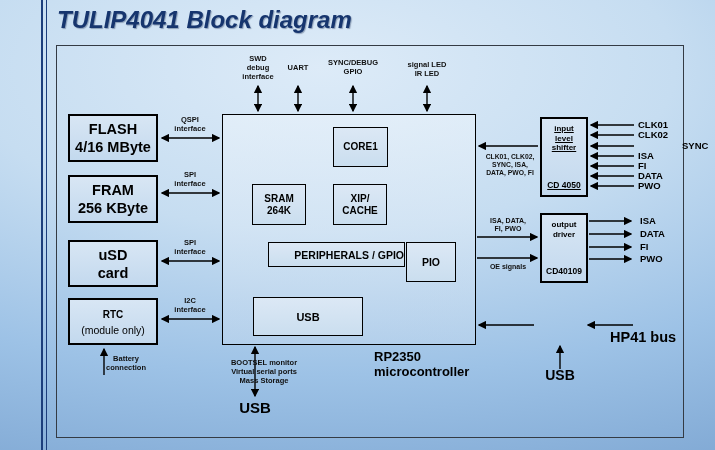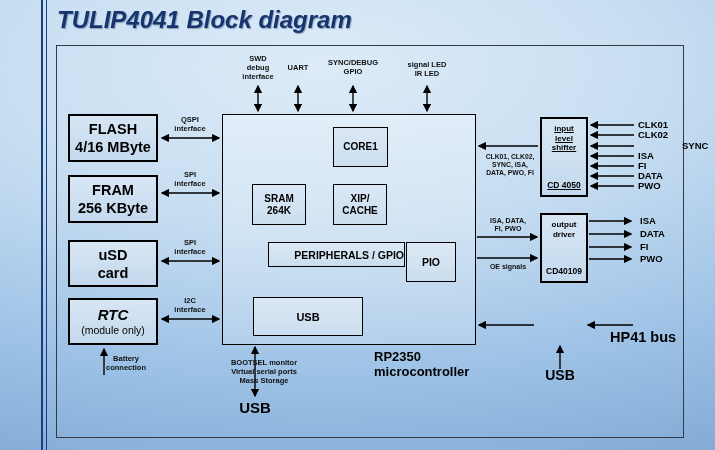--- a/index.html
+++ b/index.html
@@ -90,21 +90,21 @@
   </div>
   <div class="block" style="left:68px;top:175px;width:90px;height:48px;">
     <span class="b1">FRAM</span>
     <span class="b1">256 KByte</span>
   </div>
   <div class="block" style="left:68px;top:240px;width:90px;height:47px;">
     <span class="b1">uSD</span>
     <span class="b1">card</span>
   </div>
   <div class="block" style="left:68px;top:298px;width:90px;height:47px;">
-    <span class="b1" style="font-size:15px;font-style:italic;">RTC</span>
+    <span class="b1" style="font-size:10px;">RTC</span>
     <span class="rtc-sub">(module only)</span>
   </div>
 
   <div class="tiny" style="left:158px;top:115px;width:64px;">
     <span>QSPI</span>
     <span>interface</span>
   </div>
   <div class="tiny" style="left:158px;top:170px;width:64px;">
     <span>SPI</span>
     <span>interface</span>

